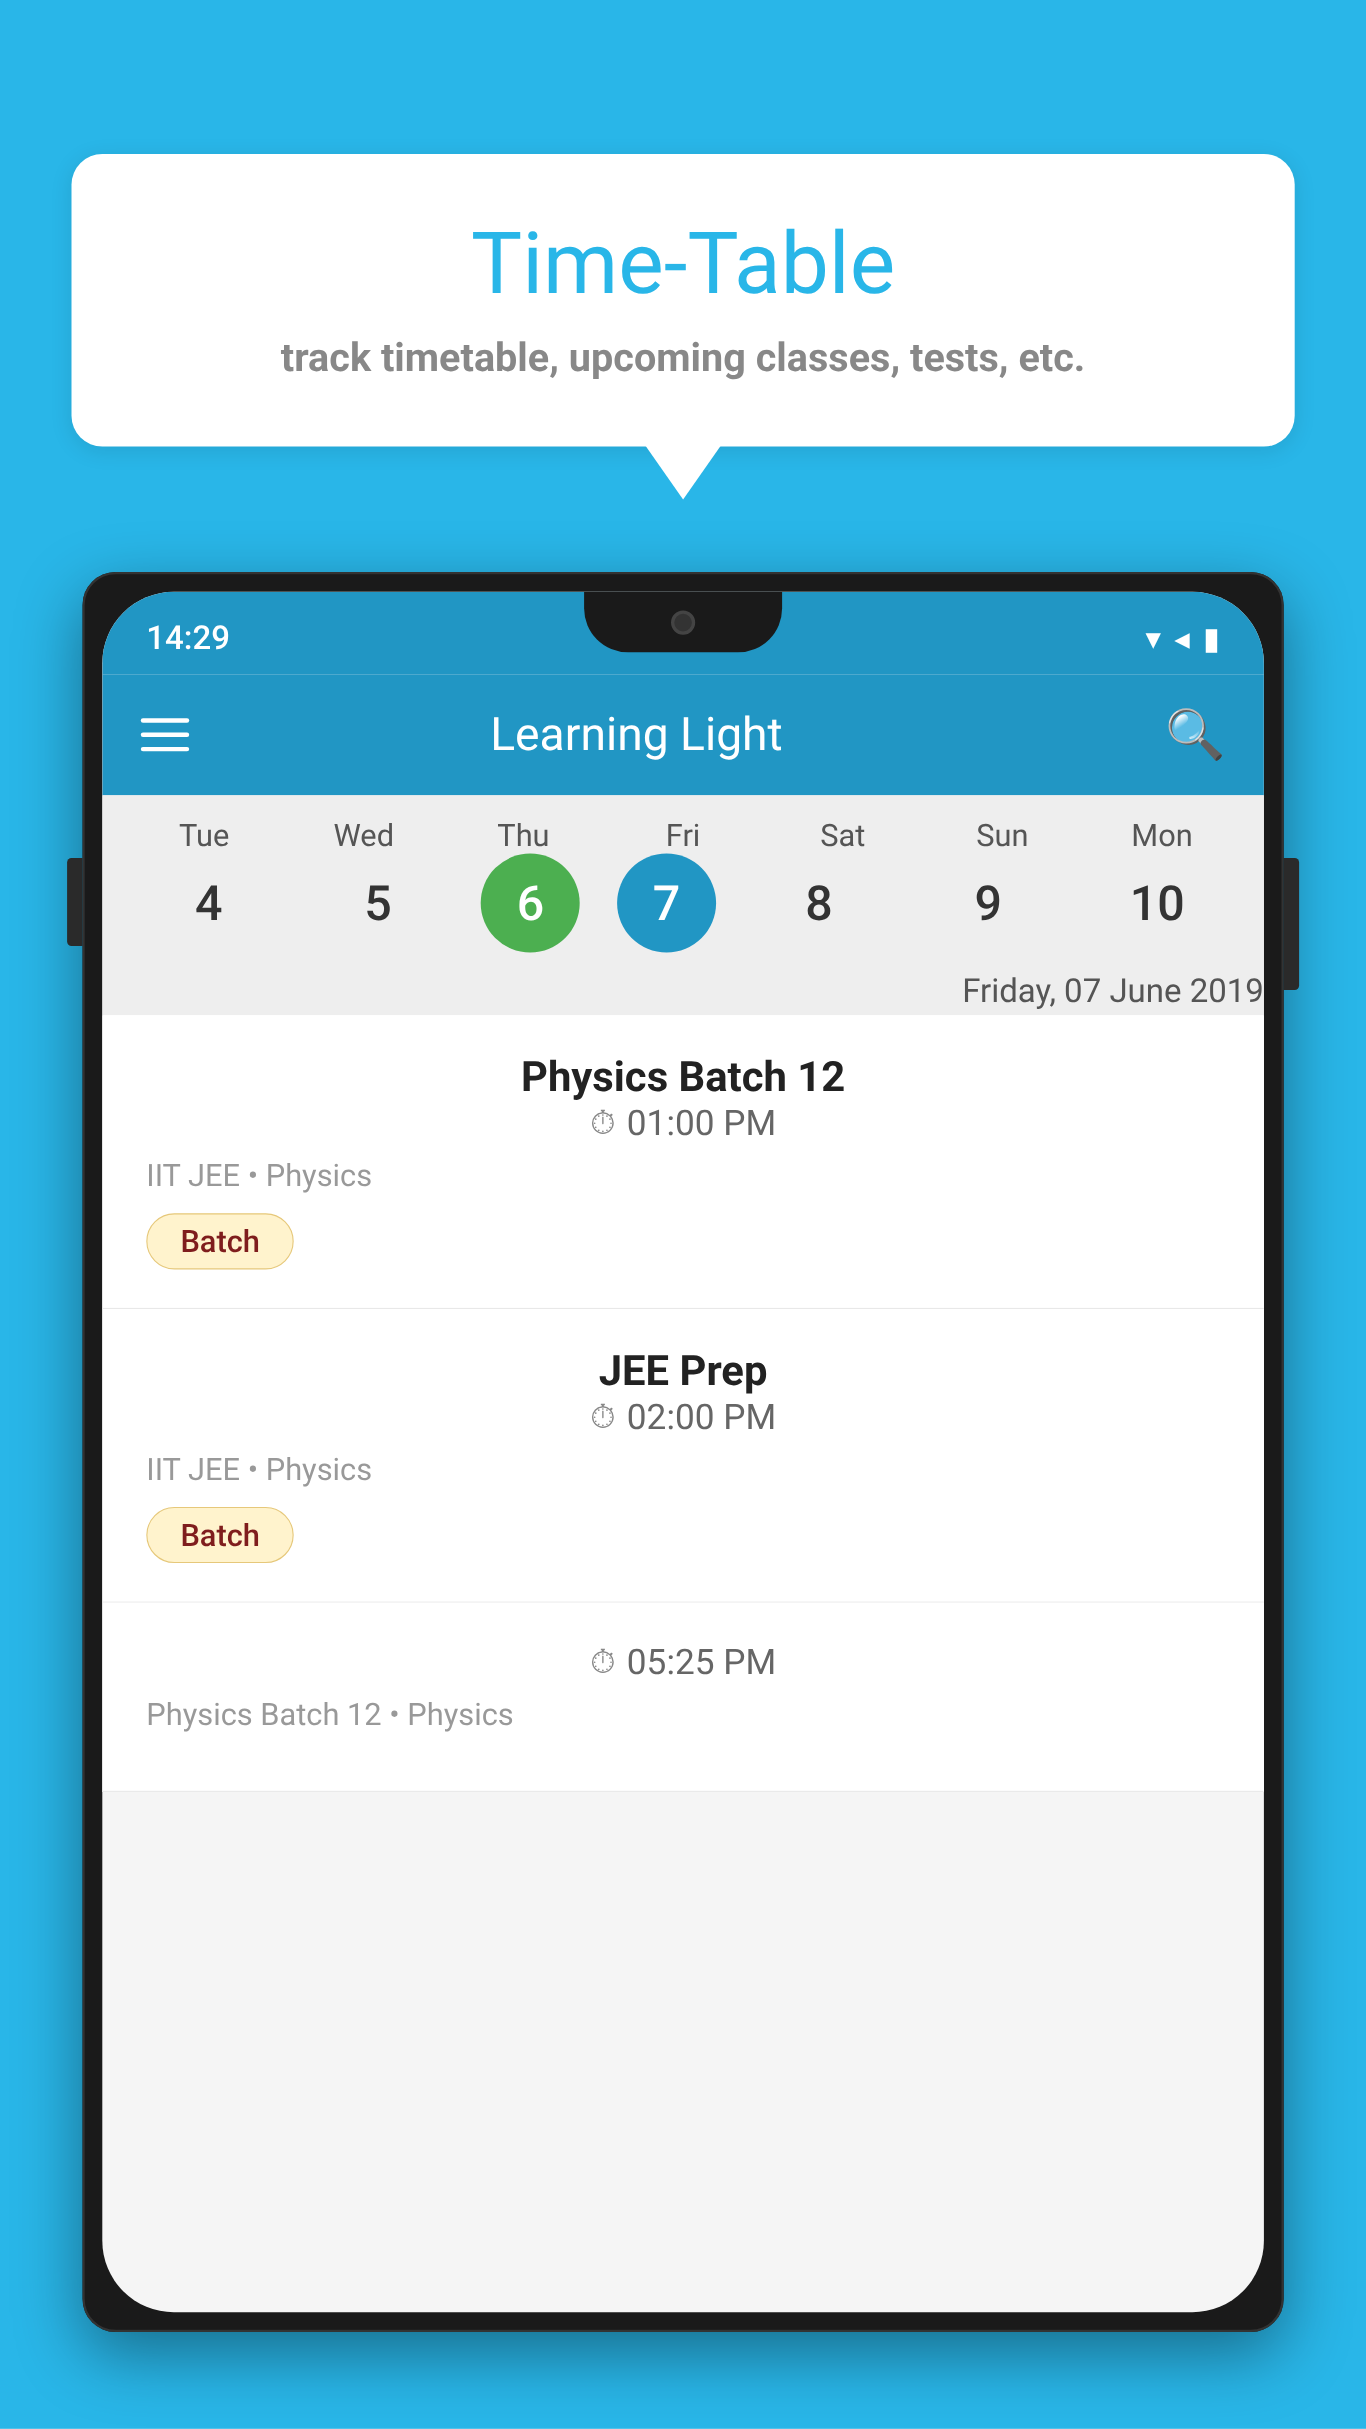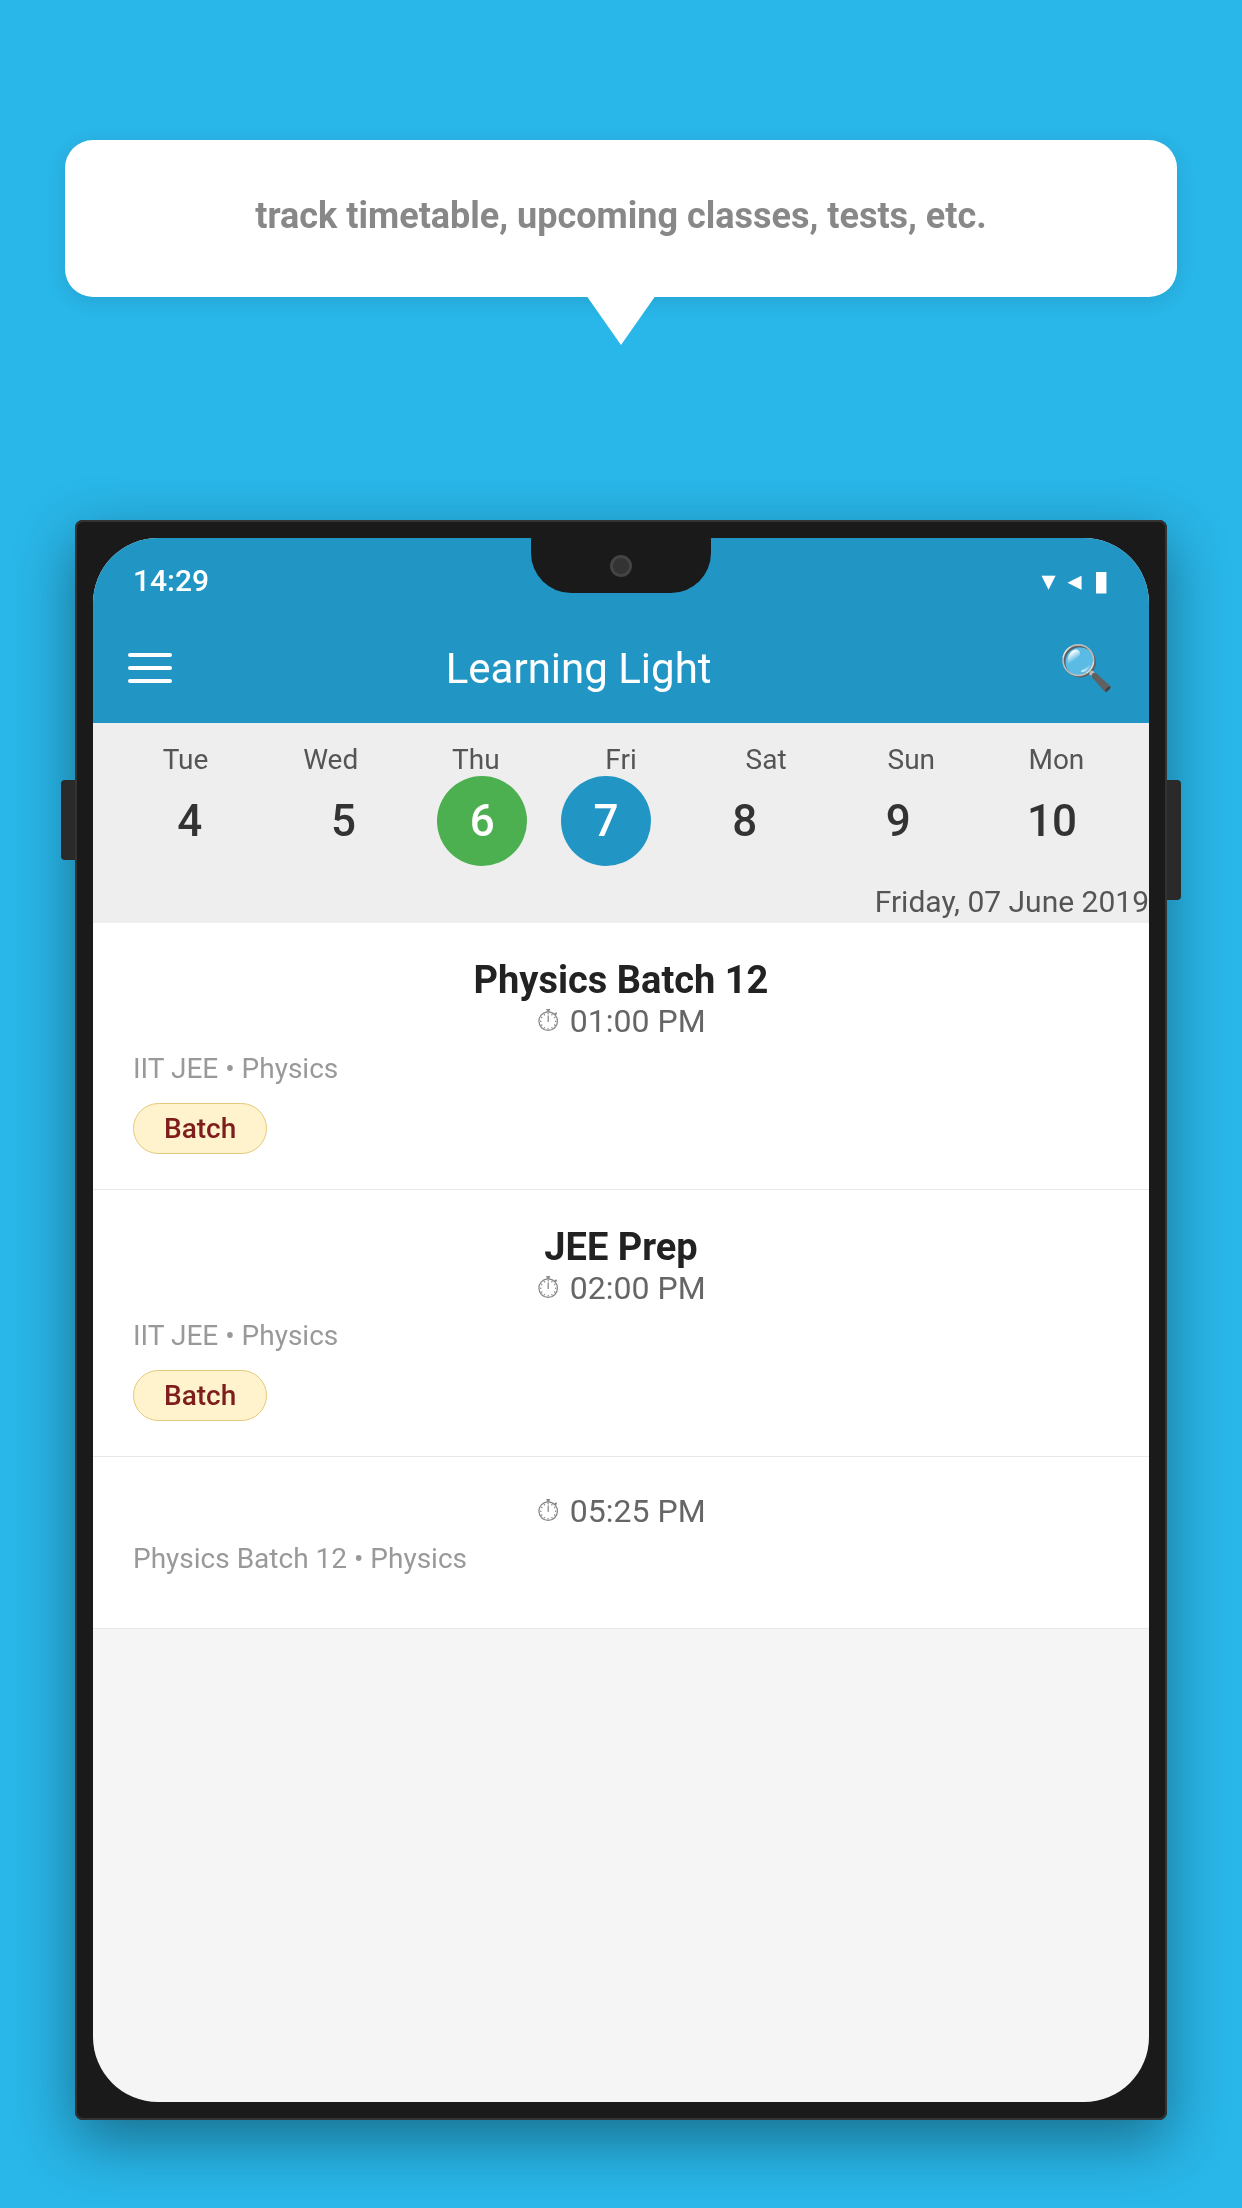--- a/index.html
+++ b/index.html
@@ -59,21 +59,21 @@
     .phone-wrapper {
       position: absolute;
       top: 520px;
       left: 75px;
       right: 75px;
       bottom: 0;
     }
 
     .phone-outer {
       background: #1a1a1a;
-      border-radius: 8px;
+      border-radius: 30px;
       padding: 18px;
       width: 100%;
       height: 1600px;
       position: relative;
       box-shadow: 0 20px 60px rgba(0,0,0,0.4), inset 0 0 0 2px #333;
     }
 
     
     .phone-outer::before {
       content: '';
@@ -315,20 +315,21 @@
       font-size: 28px;
       color: #7f1d1d;
       font-weight: 500;
     }
   </style>
 </head>
 <body>
 
 <div class="speech-bubble-section">
   <div class="speech-bubble">
+    <div class="bubble-title">Time-Table</div>
     <div class="bubble-subtitle">track timetable, upcoming classes, tests, etc.</div>
   </div>
 </div>
 
 <div class="phone-wrapper">
   <div class="phone-outer">
     <div class="phone-inner">
 
       <div class="notch">
         <div class="notch-camera"></div>

